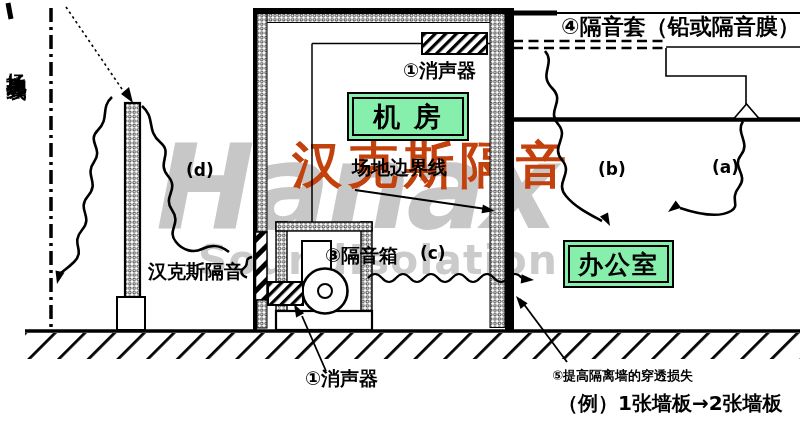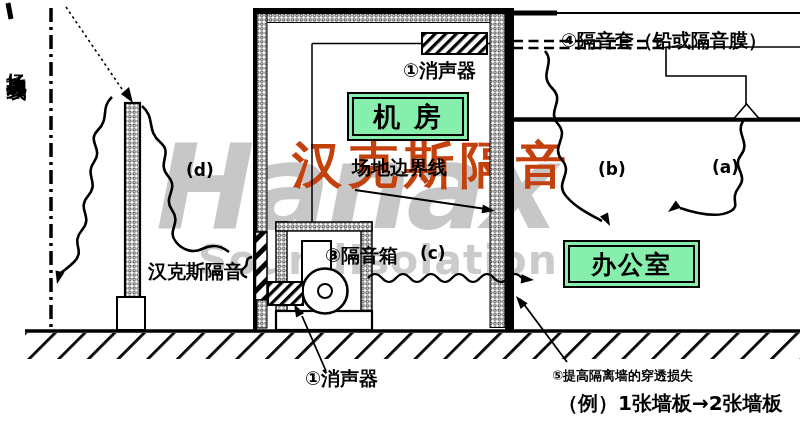--- a/index.html
+++ b/index.html
@@ -13,36 +13,36 @@
   .wm-logo{left:156px;top:128px;font-size:118px;font-weight:800;font-style:italic;
            letter-spacing:-4px;color:#c7c7c7;}
   .wm-cn{left:292px;top:140px;font-size:50px;font-weight:800;letter-spacing:6px;color:#c2410c;}
   .wm-en{left:198px;top:240px;font-size:41px;font-weight:700;letter-spacing:1px;color:#cbcbcb;}
   
   .lbl{position:absolute;z-index:3;font-weight:bold;white-space:nowrap;line-height:1.1;}
   .site-boundary{left:6px;top:57px;font-size:20px;writing-mode:vertical-rl;text-orientation:upright;letter-spacing:2px;}
   .silencer-top{left:403px;top:60px;font-size:19px;}
   .glass-wool{left:352px;top:157px;font-size:19px;}
   .sound-box{left:325px;top:197px;font-size:19px;margin-top:48px;}
-  .jacket{left:561px;top:30px;font-size:19px;}
+  .jacket{left:561px;top:15px;font-size:22px;}
   .wall6{left:148px;top:261px;font-size:19px;}
   .silencer-bottom{left:305px;top:368px;font-size:19px;}
   .item5-title{left:552px;top:369px;font-size:13px;}
   .item5-ex1{left:558px;top:392px;font-size:20px;}
   .item5-ex2{left:576px;top:407px;font-size:14px;}
   .path-lbl{font-size:17px;font-weight:bold;}
   .path-a{left:712px;top:158px;} .path-b{left:598px;top:160px;}
   .path-c{left:420px;top:244px;} .path-d{left:186px;top:161px;}
   
   .dbox{position:absolute;z-index:3;border:2.5px solid #000;padding:3px;box-sizing:border-box;background:#86efac;}
   .dbox-inner{border:2px solid #000;width:100%;height:100%;box-sizing:border-box;
               display:flex;align-items:center;justify-content:center;font-weight:bold;}
   .machine-room{left:347px;top:92px;width:122px;height:49px;}
   .machine-room .dbox-inner{font-size:27px;letter-spacing:2px;}
-  .office{left:563px;top:240px;width:137px;height:48px;}
+  .office{left:563px;top:240px;width:111px;height:48px;}
   .office .dbox-inner{font-size:25px;letter-spacing:2px;}
 </style>
 </head>
 <body>
 
 <div class="stage">
 
   <div class="wm wm-logo">Hanax</div>
   <div class="wm wm-cn">汉克斯隔音</div>
   <div class="wm wm-en">SoundIsolation</div>

